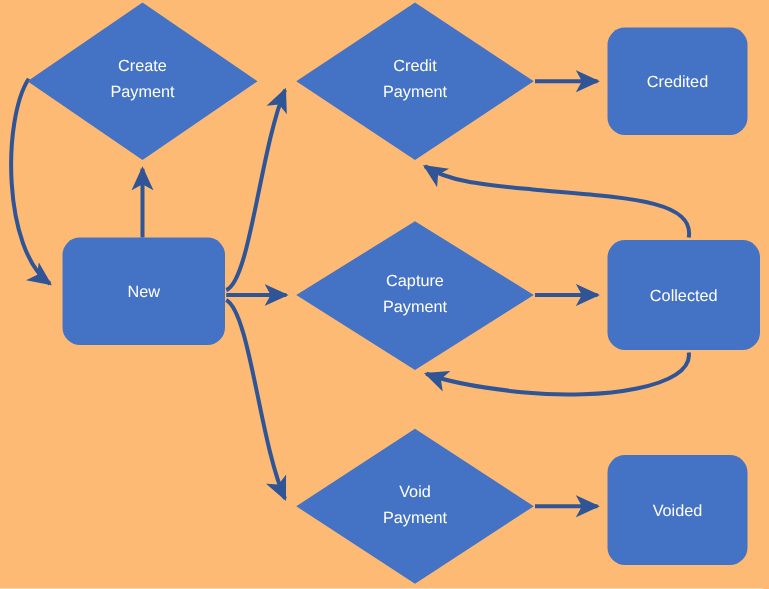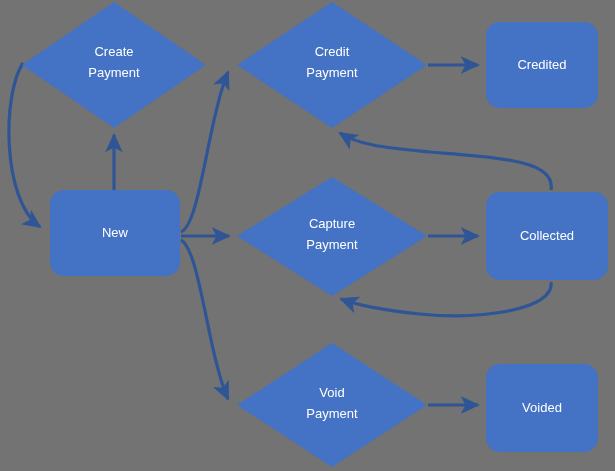--- a/index.html
+++ b/index.html
@@ -5,21 +5,21 @@
 <style>
   html, body {
     margin: 0;
     padding: 0;
     background: #ffffff;
   }
   #canvas {
     position: relative;
     width: 615px;
     height: 471px;
-    background: #737373;
+    background: #fdba74;
     overflow: hidden;
     font-family: "Liberation Sans", sans-serif;
   }
   #flow-svg {
     position: absolute;
     left: 0;
     top: 0;
     width: 615px;
     height: 471px;
   }

